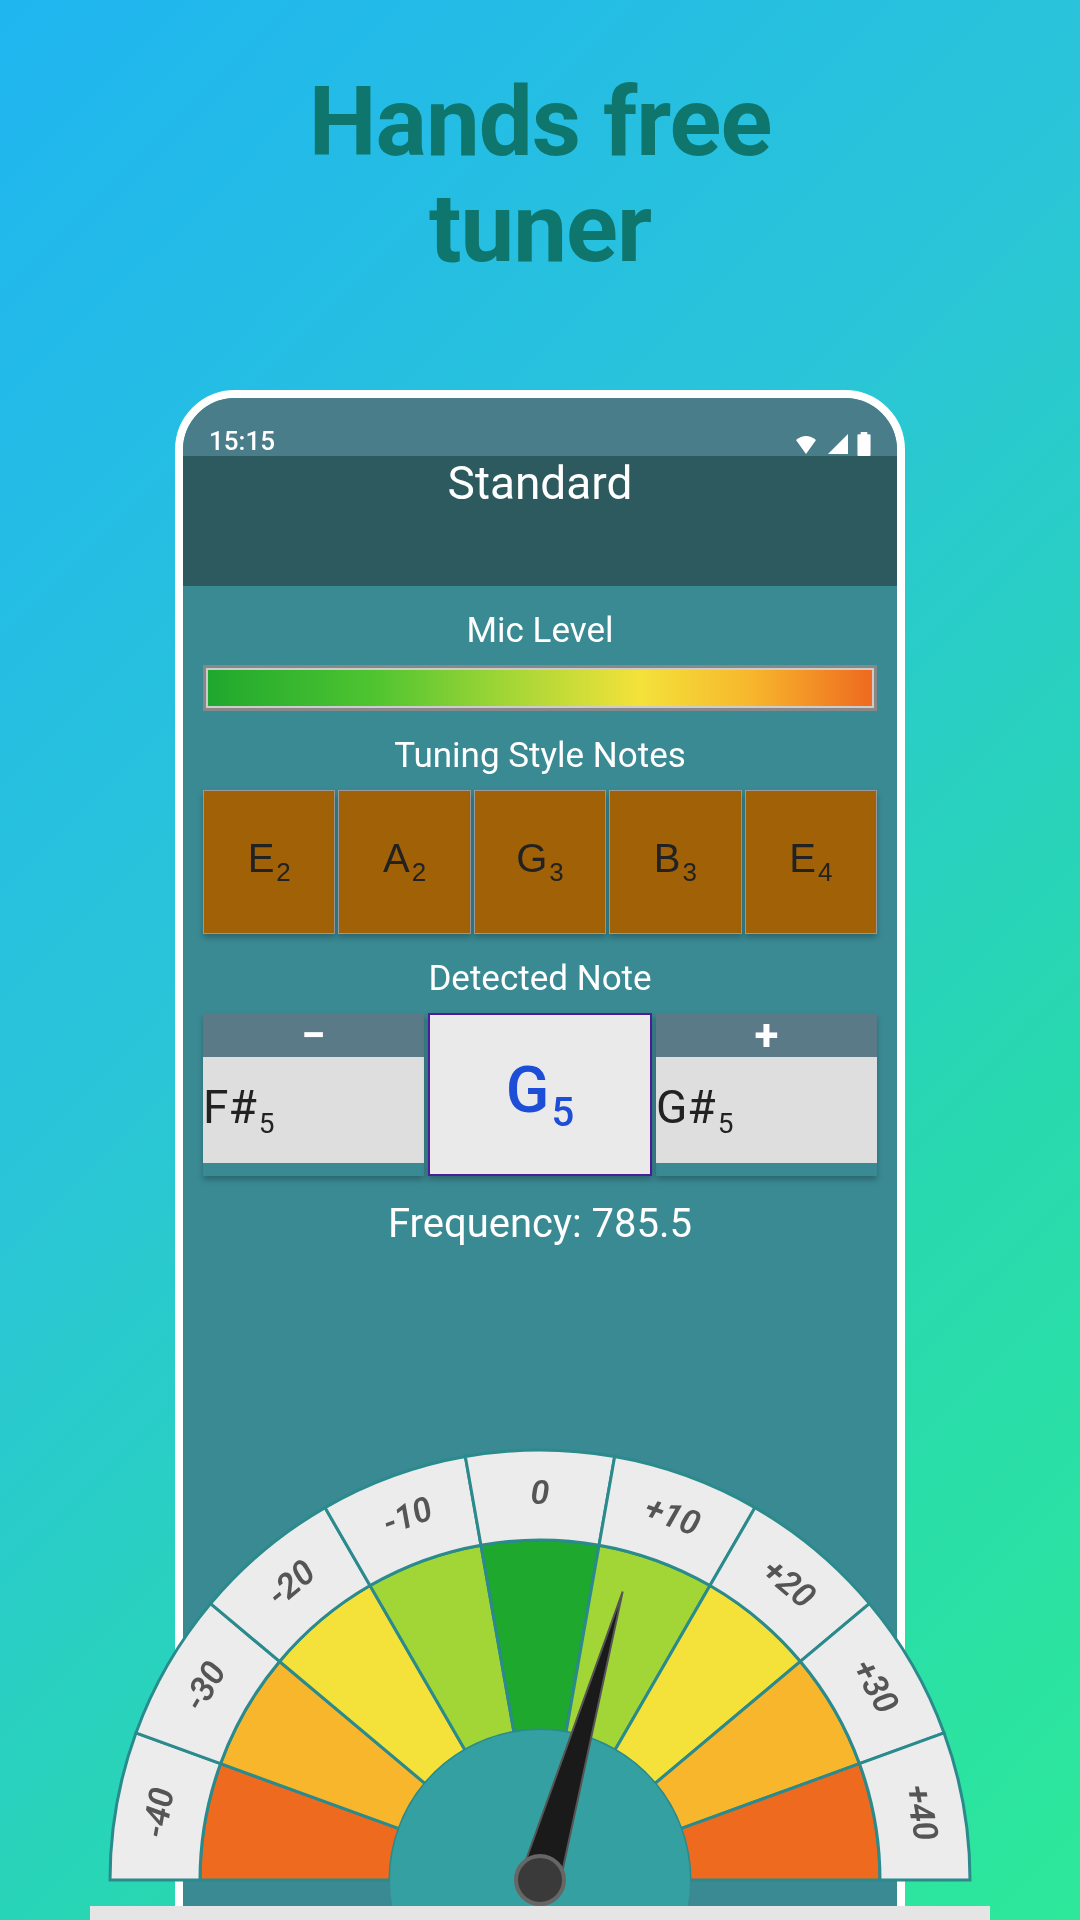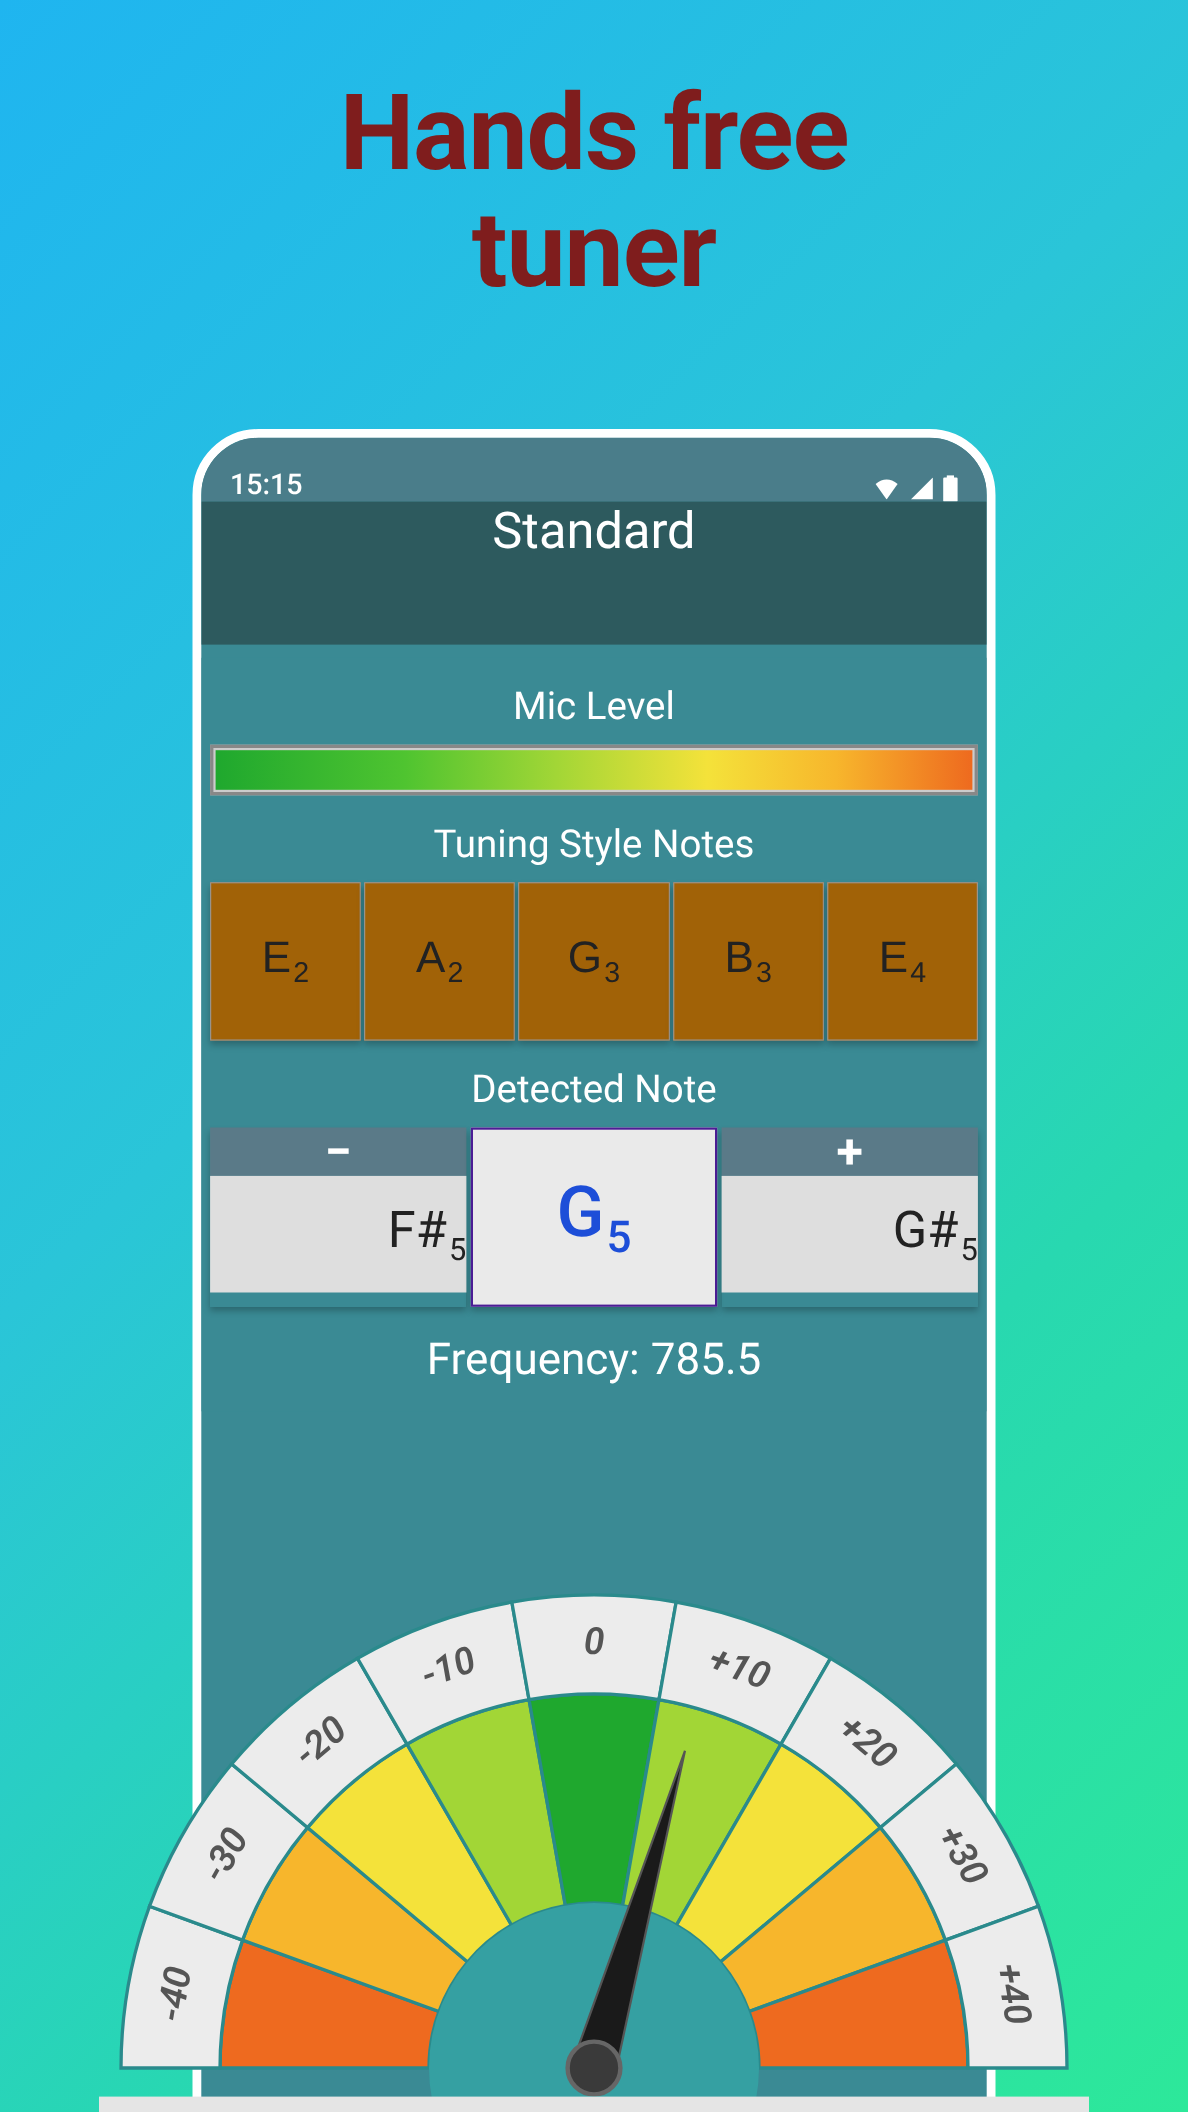--- a/index.html
+++ b/index.html
@@ -6,21 +6,21 @@
 body {
   width: 1080px;
   height: 1920px;
   background: linear-gradient(135deg, #1fb5f0 0%, #2ac5d8 40%, #28d8b0 70%, #2de89a 100%);
   font-family: -apple-system, BlinkMacSystemFont, 'Segoe UI', Roboto, sans-serif;
   overflow: hidden;
   position: relative;
 }
 .hero-title {
   text-align: center;
-  color: #7f1d1d;
+  color: #0f766e;
   font-size: 96px;
   font-weight: 700;
   padding-top: 70px;
   line-height: 1.1;
   letter-spacing: -1px;
 }
 .phone-frame {
   position: absolute;
   top: 390px;
   left: 175px;
@@ -48,22 +48,21 @@
   background: #2d5a5e;
   display: flex;
   align-items: flex-start;
   justify-content: center;
   color: #fff;
   font-size: 46px;
   font-weight: 400;
 }
 .content {
   background: #3a8a94;
-  padding: 24px 8px;
-  margin-top: 12px;
+  padding: 24px 20px;
 }
 .section-label {
   text-align: center;
   color: #fff;
   font-size: 35px;
   font-weight: 400;
   margin-bottom: 14px;
 }
 .mic-bar-wrap {
   border: 3px solid #888;
@@ -116,21 +115,21 @@
   display: flex;
   align-items: center;
   justify-content: center;
   line-height: 1;
 }
 .det-note {
   height: 106px;
   background: #dedede;
   display: flex;
   align-items: center;
-  justify-content: flex-end;
+  justify-content: flex-start;
   font-size: 46px;
   color: #222;
 }
 .det-note .sub { font-size: 28px; vertical-align: sub; margin-left: 2px; }
 .det-center {
   width: 224px;
   height: 163px;
   background: #eaeaea;
   border: 2px solid #4c1d95;
   display: flex;

